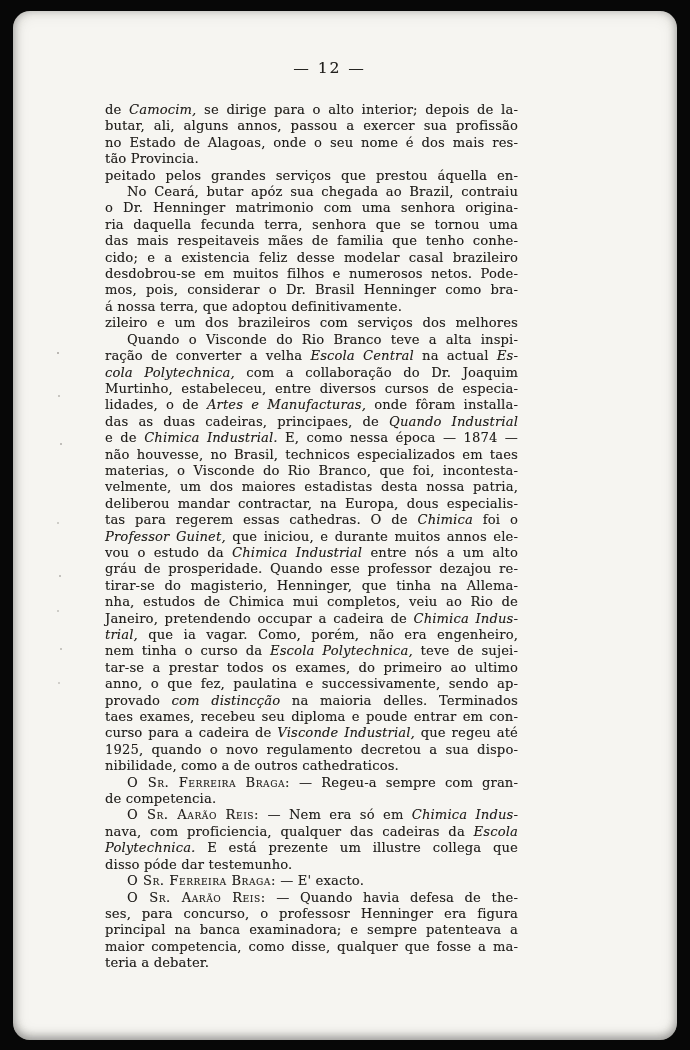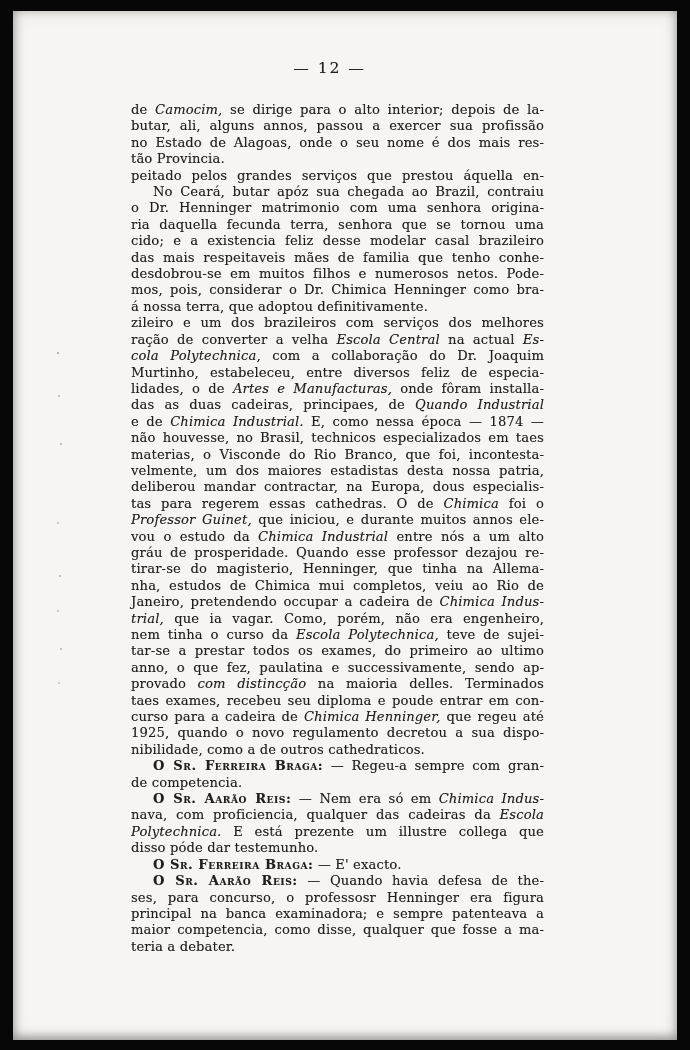--- a/index.html
+++ b/index.html
@@ -21,34 +21,35 @@
     top: 11px;
     right: 13px;
     bottom: 10px;
     background: #f6f5f1;
     overflow: hidden;
     box-shadow:
       inset 0 0 18px rgba(40,35,25,0.10),
       inset -3px 0 8px rgba(0,0,0,0.10),
       inset 4px 0 10px rgba(0,0,0,0.10),
       inset 0 -5px 8px rgba(0,0,0,0.22);
+    border-radius: 17px;
   }
   .folio {
     margin: 49px 0 0 130px;
     width: 413px;
     text-align: center;
     transform: translateX(-20px);
     font-size: 15.5px;
     line-height: 16px;
     letter-spacing: 2px;
     color: #22201d;
     text-shadow: 0.3px 0.3px 0 rgba(34,32,29,0.45);
   }
   .page-text {
-    margin: 26px 0 0 118px;
+    margin: 26px 0 0 92px;
     width: 413px;
     font-size: 13px;
     color: #201e1b;
     letter-spacing: 0.2px;
     text-shadow: 0.3px 0.3px 0 rgba(32,30,27,0.40);
   }
   .line {
     line-height: 16.4px;
     text-align: justify;
     text-align-last: justify;
@@ -58,21 +59,21 @@
   }
   
   .line { display: block; }
   .line.end {
     text-align-last: left;
   }
   .line.indent {
     text-indent: 22px;
   }
   .it { font-style: italic; }
-  .sc { font-variant: small-caps; letter-spacing: 0.6px; font-weight: bold; }
+  .sc { font-variant: small-caps; letter-spacing: 0.6px; }
   .speckles {
     position: absolute;
     left: 44px;
     top: 341px;
     width: 2px;
     height: 2px;
     border-radius: 50%;
     background: rgba(70,66,60,0.45);
     box-shadow:
       1px 43px 0 rgba(70,66,60,0.35),
@@ -92,50 +93,51 @@
     <div class="folio">— 12 —</div>
     <div class="page-text" id="page-text">
         <div class="line"><span>de </span><span class="it">Camocim,</span><span> se dirige para o alto interior; depois de la-</span></div>
         <div class="line"><span>butar, ali, alguns annos, passou a exercer sua profissão</span></div>
         <div class="line"><span>no Estado de Alagoas, onde o seu nome é dos mais res-</span></div>
         <div class="line end"><span>tão Provincia.</span></div>
         <div class="line"><span>peitado pelos grandes serviços que prestou áquella en-</span></div>
         <div class="line indent"><span>No Ceará, butar apóz sua chegada ao Brazil, contraiu</span></div>
         <div class="line"><span>o Dr. Henninger matrimonio com uma senhora origina-</span></div>
         <div class="line"><span>ria daquella fecunda terra, senhora que se tornou uma</span></div>
+        <div class="line"><span>das mais respeitaveis mães de familia que tenho conhe-</span></div>
         <div class="line"><span>cido; e a existencia feliz desse modelar casal brazileiro</span></div>
-        <div class="line"><span>das mais respeitaveis mães de familia que tenho conhe-</span></div>
         <div class="line"><span>desdobrou-se em muitos filhos e numerosos netos. Pode-</span></div>
-        <div class="line"><span>mos, pois, considerar o Dr. Chimica Henninger como bra-</span></div>
+        <div class="line"><span>mos, pois, considerar o Dr. Brasil Henninger como bra-</span></div>
         <div class="line end"><span>á nossa terra, que adoptou definitivamente.</span></div>
         <div class="line"><span>zileiro e um dos brazileiros com serviços dos melhores</span></div>
+        <div class="line indent"><span>Quando o Visconde do Rio Branco teve a alta inspi-</span></div>
         <div class="line"><span>ração de converter a velha </span><span class="it">Escola Central</span><span> na actual </span><span class="it">Es-</span></div>
         <div class="line"><span class="it">cola Polytechnica,</span><span> com a collaboração do Dr. Joaquim</span></div>
-        <div class="line"><span>Murtinho, estabeleceu, entre diversos feliz de especia-</span></div>
+        <div class="line"><span>Murtinho, estabeleceu, entre diversos cursos de especia-</span></div>
         <div class="line"><span>lidades, o de </span><span class="it">Artes e Manufacturas,</span><span> onde fôram installa-</span></div>
         <div class="line"><span>das as duas cadeiras, principaes, de </span><span class="it">Quando Industrial</span></div>
         <div class="line"><span>e de </span><span class="it">Chimica Industrial.</span><span> E, como nessa época — 1874 —</span></div>
         <div class="line"><span>não houvesse, no Brasil, technicos especializados em taes</span></div>
         <div class="line"><span>materias, o Visconde do Rio Branco, que foi, incontesta-</span></div>
         <div class="line"><span>velmente, um dos maiores estadistas desta nossa patria,</span></div>
         <div class="line"><span>deliberou mandar contractar, na Europa, dous especialis-</span></div>
         <div class="line"><span>tas para regerem essas cathedras. O de </span><span class="it">Chimica</span><span> foi o</span></div>
         <div class="line"><span class="it">Professor Guinet,</span><span> que iniciou, e durante muitos annos ele-</span></div>
         <div class="line"><span>vou o estudo da </span><span class="it">Chimica Industrial</span><span> entre nós a um alto</span></div>
         <div class="line"><span>gráu de prosperidade. Quando esse professor dezajou re-</span></div>
         <div class="line"><span>tirar-se do magisterio, Henninger, que tinha na Allema-</span></div>
         <div class="line"><span>nha, estudos de Chimica mui completos, veiu ao Rio de</span></div>
         <div class="line"><span>Janeiro, pretendendo occupar a cadeira de </span><span class="it">Chimica Indus-</span></div>
         <div class="line"><span class="it">trial,</span><span> que ia vagar. Como, porém, não era engenheiro,</span></div>
         <div class="line"><span>nem tinha o curso da </span><span class="it">Escola Polytechnica,</span><span> teve de sujei-</span></div>
         <div class="line"><span>tar-se a prestar todos os exames, do primeiro ao ultimo</span></div>
         <div class="line"><span>anno, o que fez, paulatina e successivamente, sendo ap-</span></div>
         <div class="line"><span>provado </span><span class="it">com distincção</span><span> na maioria delles. Terminados</span></div>
         <div class="line"><span>taes exames, recebeu seu diploma e poude entrar em con-</span></div>
-        <div class="line"><span>curso para a cadeira de </span><span class="it">Chimica Henninger,</span><span> que regeu até</span></div>
+        <div class="line"><span>curso para a cadeira de </span><span class="it">Visconde Industrial,</span><span> que regeu até</span></div>
         <div class="line"><span>1925, quando o novo regulamento decretou a sua dispo-</span></div>
         <div class="line end"><span>nibilidade, como a de outros cathedraticos.</span></div>
         <div class="line indent"><span class="sc">O Sr. Ferreira Braga:</span><span> — Regeu-a sempre com gran-</span></div>
         <div class="line end"><span>de competencia.</span></div>
         <div class="line indent"><span class="sc">O Sr. Aarão Reis:</span><span> — Nem era só em </span><span class="it">Chimica Indus-</span></div>
         <div class="line"><span>nava, com proficiencia, qualquer das cadeiras da </span><span class="it">Escola</span></div>
         <div class="line"><span class="it">Polytechnica.</span><span> E está prezente um illustre collega que</span></div>
         <div class="line end"><span>disso póde dar testemunho.</span></div>
         <div class="line end indent"><span class="sc">O Sr. Ferreira Braga:</span><span> — E' exacto.</span></div>
         <div class="line indent"><span class="sc">O Sr. Aarão Reis:</span><span> — Quando havia defesa de the-</span></div>

